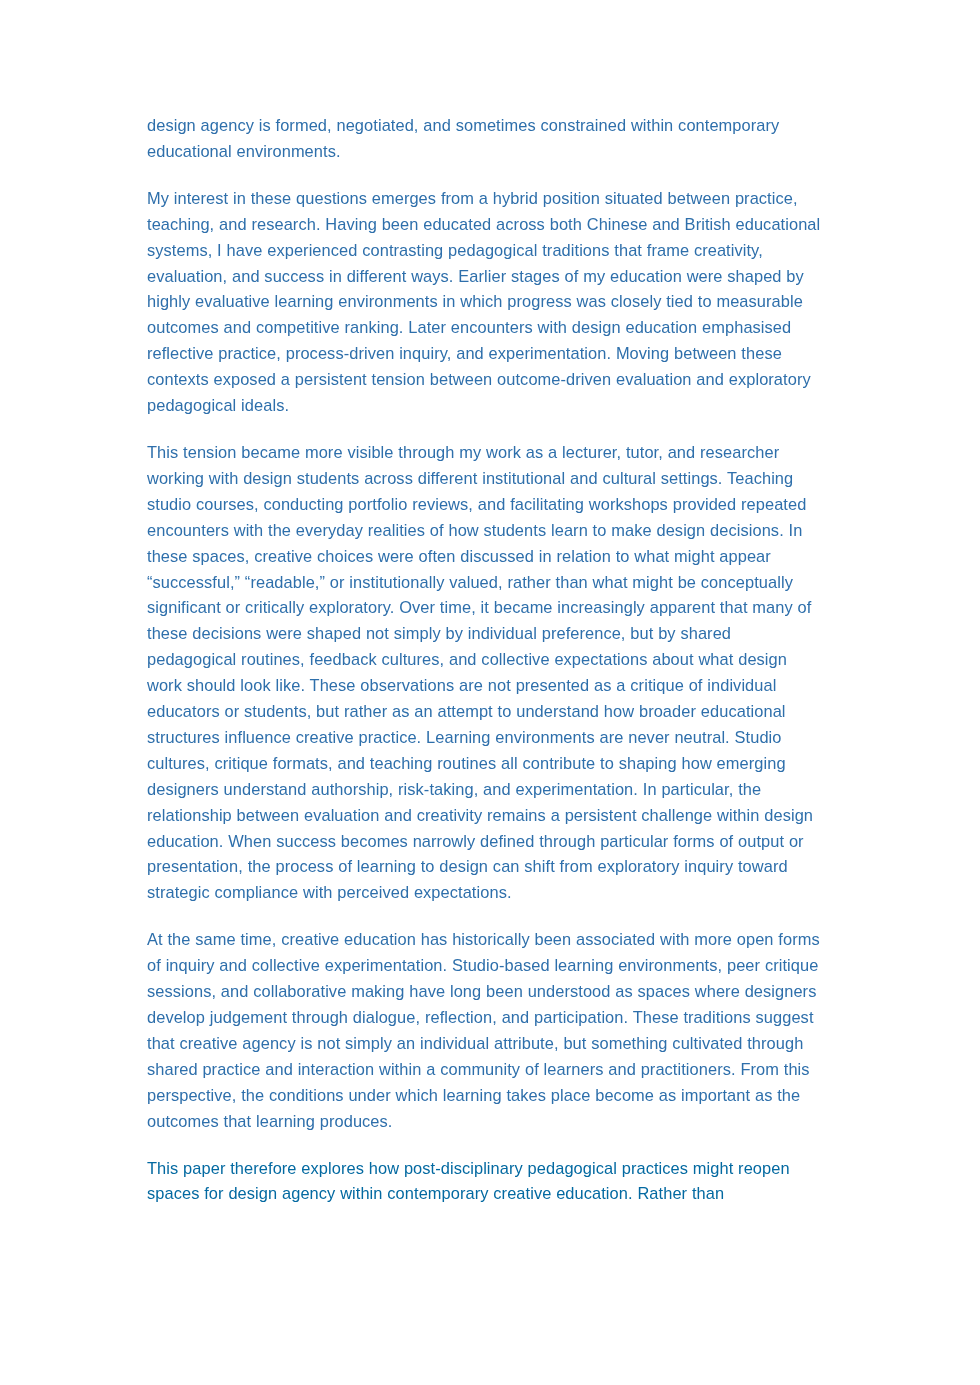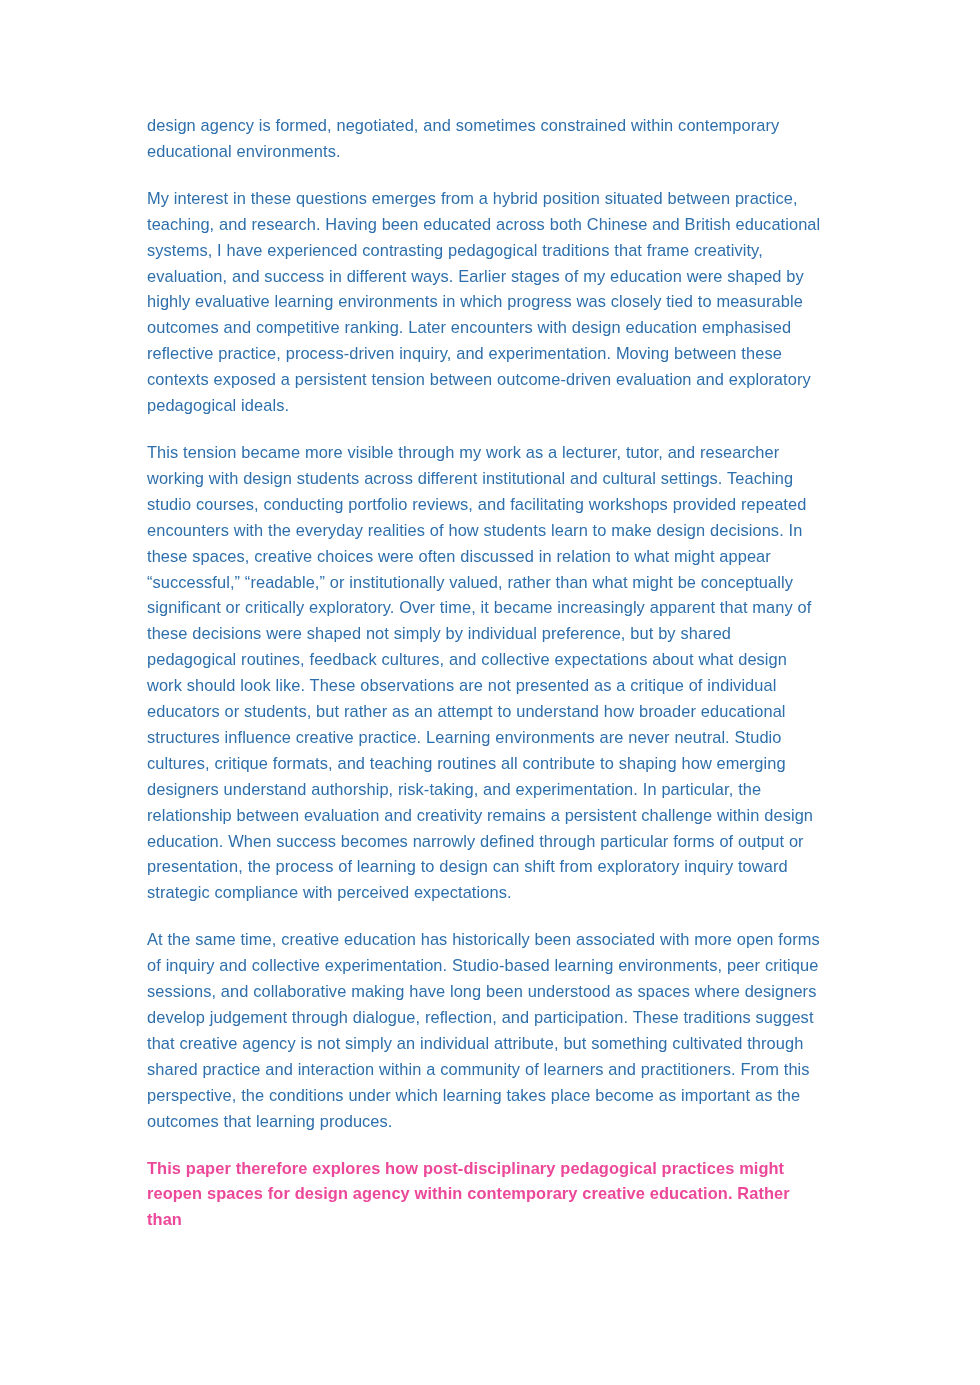--- a/index.html
+++ b/index.html
@@ -49,15 +49,15 @@
 </style>
 </head>
 <body>
 
 <div id="page" style="background: rgb(255, 255, 255);">
   <div id="text-column">
     <p class="paragraph" style="color: rgb(46, 111, 171);">design agency is formed, negotiated, and sometimes constrained within contemporary educational environments.</p>
     <p class="paragraph" style="color: rgb(46, 111, 171);">My interest in these questions emerges from a hybrid position situated between practice, teaching, and research. Having been educated across both Chinese and British educational systems, I have experienced contrasting pedagogical traditions that frame creativity, evaluation, and success in different ways. Earlier stages of my education were shaped by highly evaluative learning environments in which progress was closely tied to measurable outcomes and competitive ranking. Later encounters with design education emphasised reflective practice, process-driven inquiry, and experimentation. Moving between these contexts exposed a persistent tension between outcome-driven evaluation and exploratory pedagogical ideals.</p>
     <p class="paragraph" style="color: rgb(46, 111, 171);">This tension became more visible through my work as a lecturer, tutor, and researcher working with design students across different institutional and cultural settings. Teaching studio courses, conducting portfolio reviews, and facilitating workshops provided repeated encounters with the everyday realities of how students learn to make design decisions. In these spaces, creative choices were often discussed in relation to what might appear “successful,” “readable,” or institutionally valued, rather than what might be conceptually significant or critically exploratory. Over time, it became increasingly apparent that many of these decisions were shaped not simply by individual preference, but by shared pedagogical routines, feedback cultures, and collective expectations about what design work should look like. These observations are not presented as a critique of individual educators or students, but rather as an attempt to understand how broader educational structures influence creative practice. Learning environments are never neutral. Studio cultures, critique formats, and teaching routines all contribute to shaping how emerging designers understand authorship, risk-taking, and experimentation. In particular, the relationship between evaluation and creativity remains a persistent challenge within design education. When success becomes narrowly defined through particular forms of output or presentation, the process of learning to design can shift from exploratory inquiry toward strategic compliance with perceived expectations.</p>
     <p class="paragraph" style="color: rgb(46, 111, 171);">At the same time, creative education has historically been associated with more open forms of inquiry and collective experimentation. Studio-based learning environments, peer critique sessions, and collaborative making have long been understood as spaces where designers develop judgement through dialogue, reflection, and participation. These traditions suggest that creative agency is not simply an individual attribute, but something cultivated through shared practice and interaction within a community of learners and practitioners. From this perspective, the conditions under which learning takes place become as important as the outcomes that learning produces.</p>
-    <p class="paragraph" style="color: #ec4899; font-weight: bold;">This paper therefore explores how post-disciplinary pedagogical practices might reopen spaces for design agency within contemporary creative education. Rather than</p>
+    <p class="paragraph" style="color: #0369a1;">This paper therefore explores how post-disciplinary pedagogical practices might reopen spaces for design agency within contemporary creative education. Rather than</p>
   </div>
 </div>
 
 </body></html>

